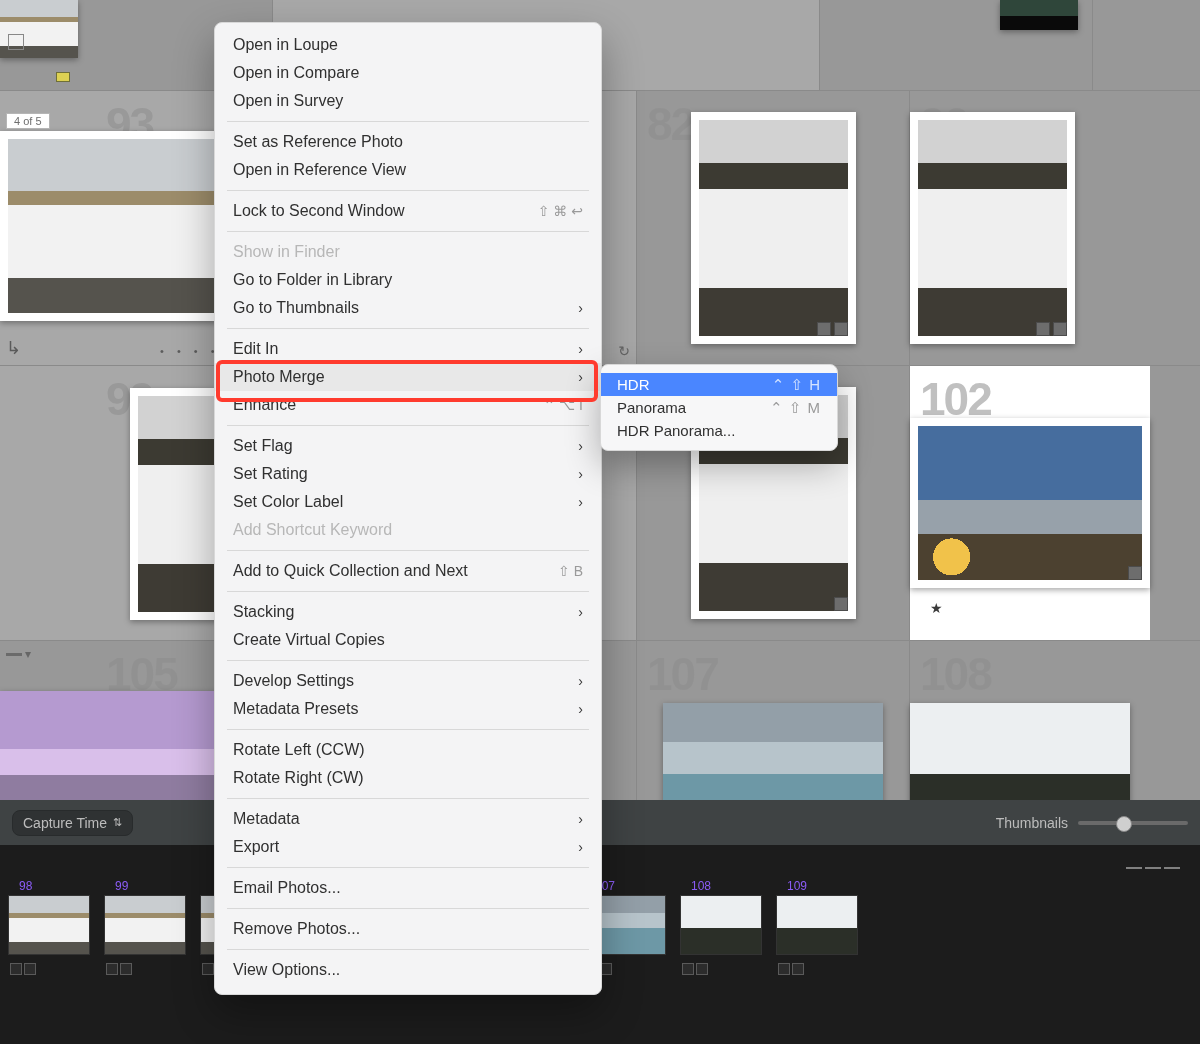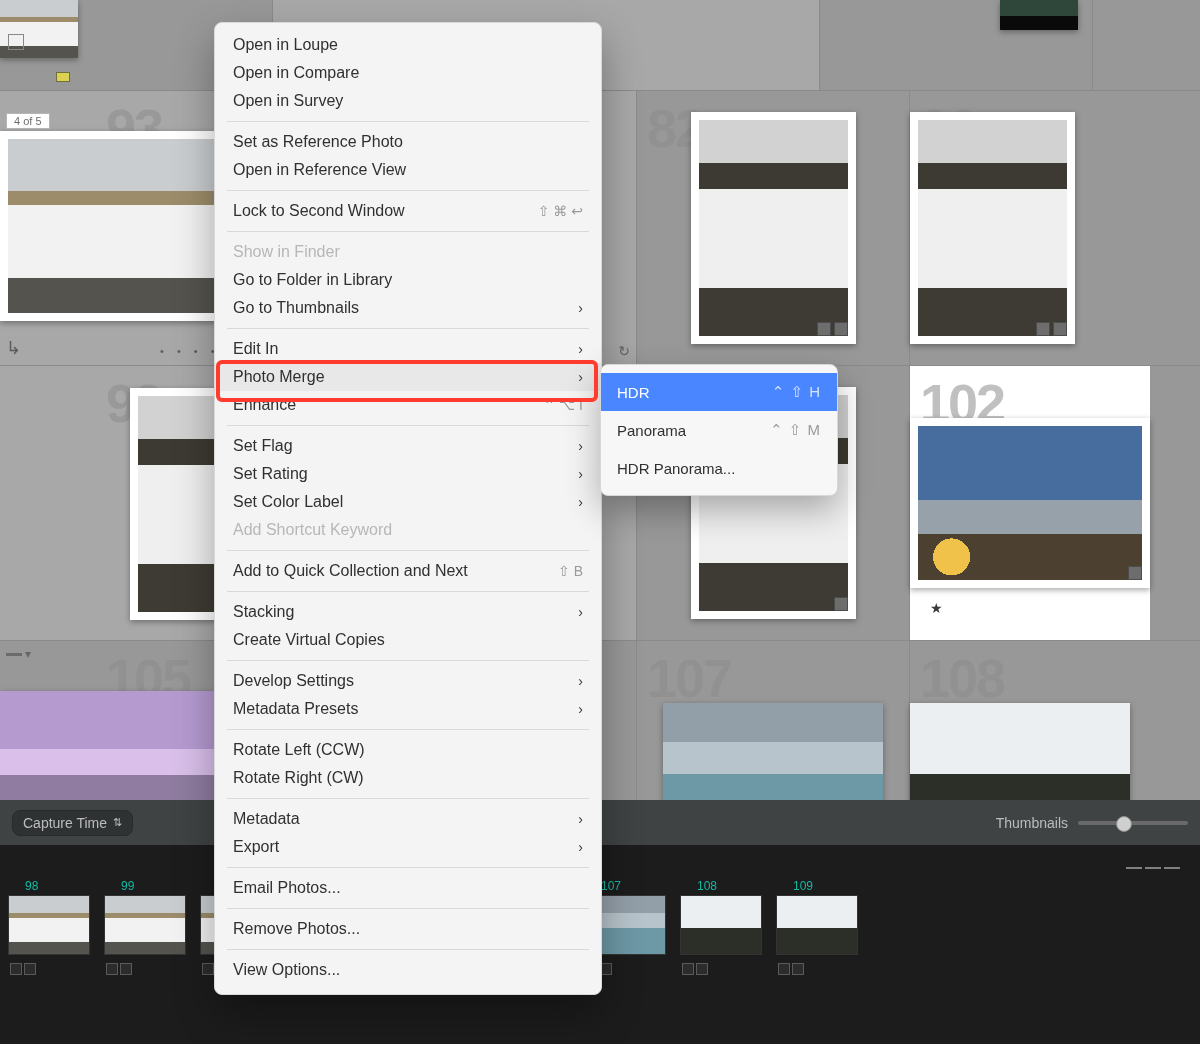--- a/index.html
+++ b/index.html
@@ -21,21 +21,21 @@
   html,body{margin:0;padding:0;width:1200px;height:1044px;overflow:hidden;font-family:-apple-system,"Helvetica Neue",Arial,sans-serif;}
   
   .grid{position:absolute;left:0;top:0;width:1200px;height:895px;background:var(--cell-bg);}
   .row{display:flex;height:275px;border-top:1px solid var(--cell-border);}
   .row.r0{height:90px;border-top:none;}
   .row.r3{height:255px;}
   .cell{flex:0 0 273px;height:100%;border-right:1px solid var(--cell-border);position:relative;background:var(--cell-bg);display:flex;align-items:center;justify-content:center;}
   .cell:last-child{flex:0 0 110px;border-right:none;}
   .cell.sel{flex:0 0 547px;background:#a8a8a8;}
   .cell.sel2{background:#ffffff;}
-  .num{position:absolute;left:10px;top:6px;font-size:54px;font-weight:700;color:var(--grid-number);opacity:.55;letter-spacing:-2px;}
+  .num{position:absolute;left:10px;top:6px;font-size:46px;font-weight:700;color:var(--grid-number);opacity:.55;letter-spacing:-2px;}
   .thumb{position:relative;background:#fff;box-shadow:0 2px 6px rgba(0,0,0,.35);padding:8px;}
   .pic{display:block;}
   .badge-br{position:absolute;right:8px;bottom:8px;display:flex;gap:3px;}
   .badge-br span{width:14px;height:14px;background:#6d6d6d;border:1px solid #4c4c4c;display:block;}
   .stars{position:absolute;left:12px;bottom:-22px;color:#3b3b3b;font-size:14px;letter-spacing:1px;}
   .tag{position:absolute;left:6px;top:-18px;background:#fff;border:1px solid #b5b5b5;padding:1px 7px;font-size:11px;color:#6e6e6e;}
   .arrow-bl{position:absolute;left:6px;bottom:6px;font-size:18px;color:#5a5a5a;}
   .dots{position:absolute;left:26px;bottom:8px;font-size:11px;letter-spacing:5px;color:#5c5c5c;}
   .ylabel{position:absolute;left:56px;bottom:8px;width:14px;height:10px;background:var(--yellow-label);border:1px solid #6f6f38;}
   .rotate-br{position:absolute;right:6px;bottom:6px;color:#666;font-size:14px;}
@@ -63,38 +63,38 @@
   .thumbs-ctrl{display:flex;align-items:center;gap:10px;}
   .slider{width:110px;height:4px;background:#6a6a6a;border-radius:3px;position:relative;}
   .slider::after{content:"";position:absolute;left:38px;top:-5px;width:14px;height:14px;border-radius:50%;background:#cfcfcf;border:1px solid #888;}
   
   .filmstrip{position:absolute;left:0;top:845px;width:1200px;height:199px;background:var(--filmstrip-bg);padding-top:50px;}
   .fs-header{position:absolute;left:0;top:0;width:1200px;height:45px;display:flex;align-items:center;color:#9a9a9a;font-size:12px;padding:0 8px;}
   .fs-header .bars{margin-left:auto;display:flex;gap:3px;align-items:center;margin-right:12px;}
   .fs-header .bars span{width:16px;height:2px;background:#808080;}
   .fs-track{display:flex;gap:14px;height:100px;padding:0 8px;}
   .fs-item{position:relative;width:82px;height:80px;}
-  .fs-num{position:absolute;left:17px;top:-16px;font-size:12px;color:#14b8a6;}
+  .fs-num{position:absolute;left:11px;top:-16px;font-size:12px;color:#8b5cf6;}
   .fs-thumb{width:82px;height:60px;border:1px solid #333;}
   .fs-badges{position:absolute;left:2px;bottom:0;display:flex;gap:2px;}
   .fs-badges span{width:12px;height:12px;border:1px solid #5a5a5a;background:#2c2c2c;}
   .fs-item.sel .fs-thumb{outline:2px solid #d3d3d3;}
   .fs-stack{position:absolute;left:4px;top:2px;width:16px;height:14px;background:#eee;color:#333;font-size:10px;display:flex;align-items:center;justify-content:center;border:1px solid #999;}
   
   .menu{position:absolute;left:214px;top:22px;width:388px;padding:8px 0 10px;background:var(--menu-bg);border:1px solid var(--menu-border);border-radius:8px;box-shadow:0 18px 40px rgba(0,0,0,.32);font-size:16px;color:var(--menu-fg);z-index:50;}
   .mitem{display:flex;align-items:center;height:28px;padding:0 18px;position:relative;}
   .mitem .sc{margin-left:auto;color:#9a9a9a;font-size:14px;}
   .mitem .chev{margin-left:auto;font-size:14px;color:#3a3a3a;}
   .mitem.disabled{color:var(--menu-disabled);}
   .mitem.hover{background:var(--menu-highlight);}
   .msep{height:1px;background:var(--menu-border);margin:6px 12px;}
   .callout{position:absolute;left:216px;top:360px;width:382px;height:42px;border:4px solid var(--callout);border-radius:6px;z-index:60;pointer-events:none;}
   
   .submenu{position:absolute;left:600px;top:364px;width:238px;padding:8px 0;background:#f7f7f8;border:1px solid var(--menu-border);border-radius:8px;box-shadow:0 14px 34px rgba(0,0,0,.3);z-index:55;}
-  .sitem{display:flex;align-items:center;height:38px;padding:4px 16px;font-size:15px;color:#303030;}
+  .sitem{display:flex;align-items:center;height:23px;padding:4px 16px;font-size:15px;color:#303030;}
   .sitem .sc{margin-left:auto;color:#9a9a9a;letter-spacing:1px;}
   .sitem.sel{background:var(--menu-blue);color:#fff;}
   .sitem.sel .sc{color:#d4e3ff;}
 </style>
 </head>
 <body>
 
 <div class="grid">
 
   <div class="row r0">

